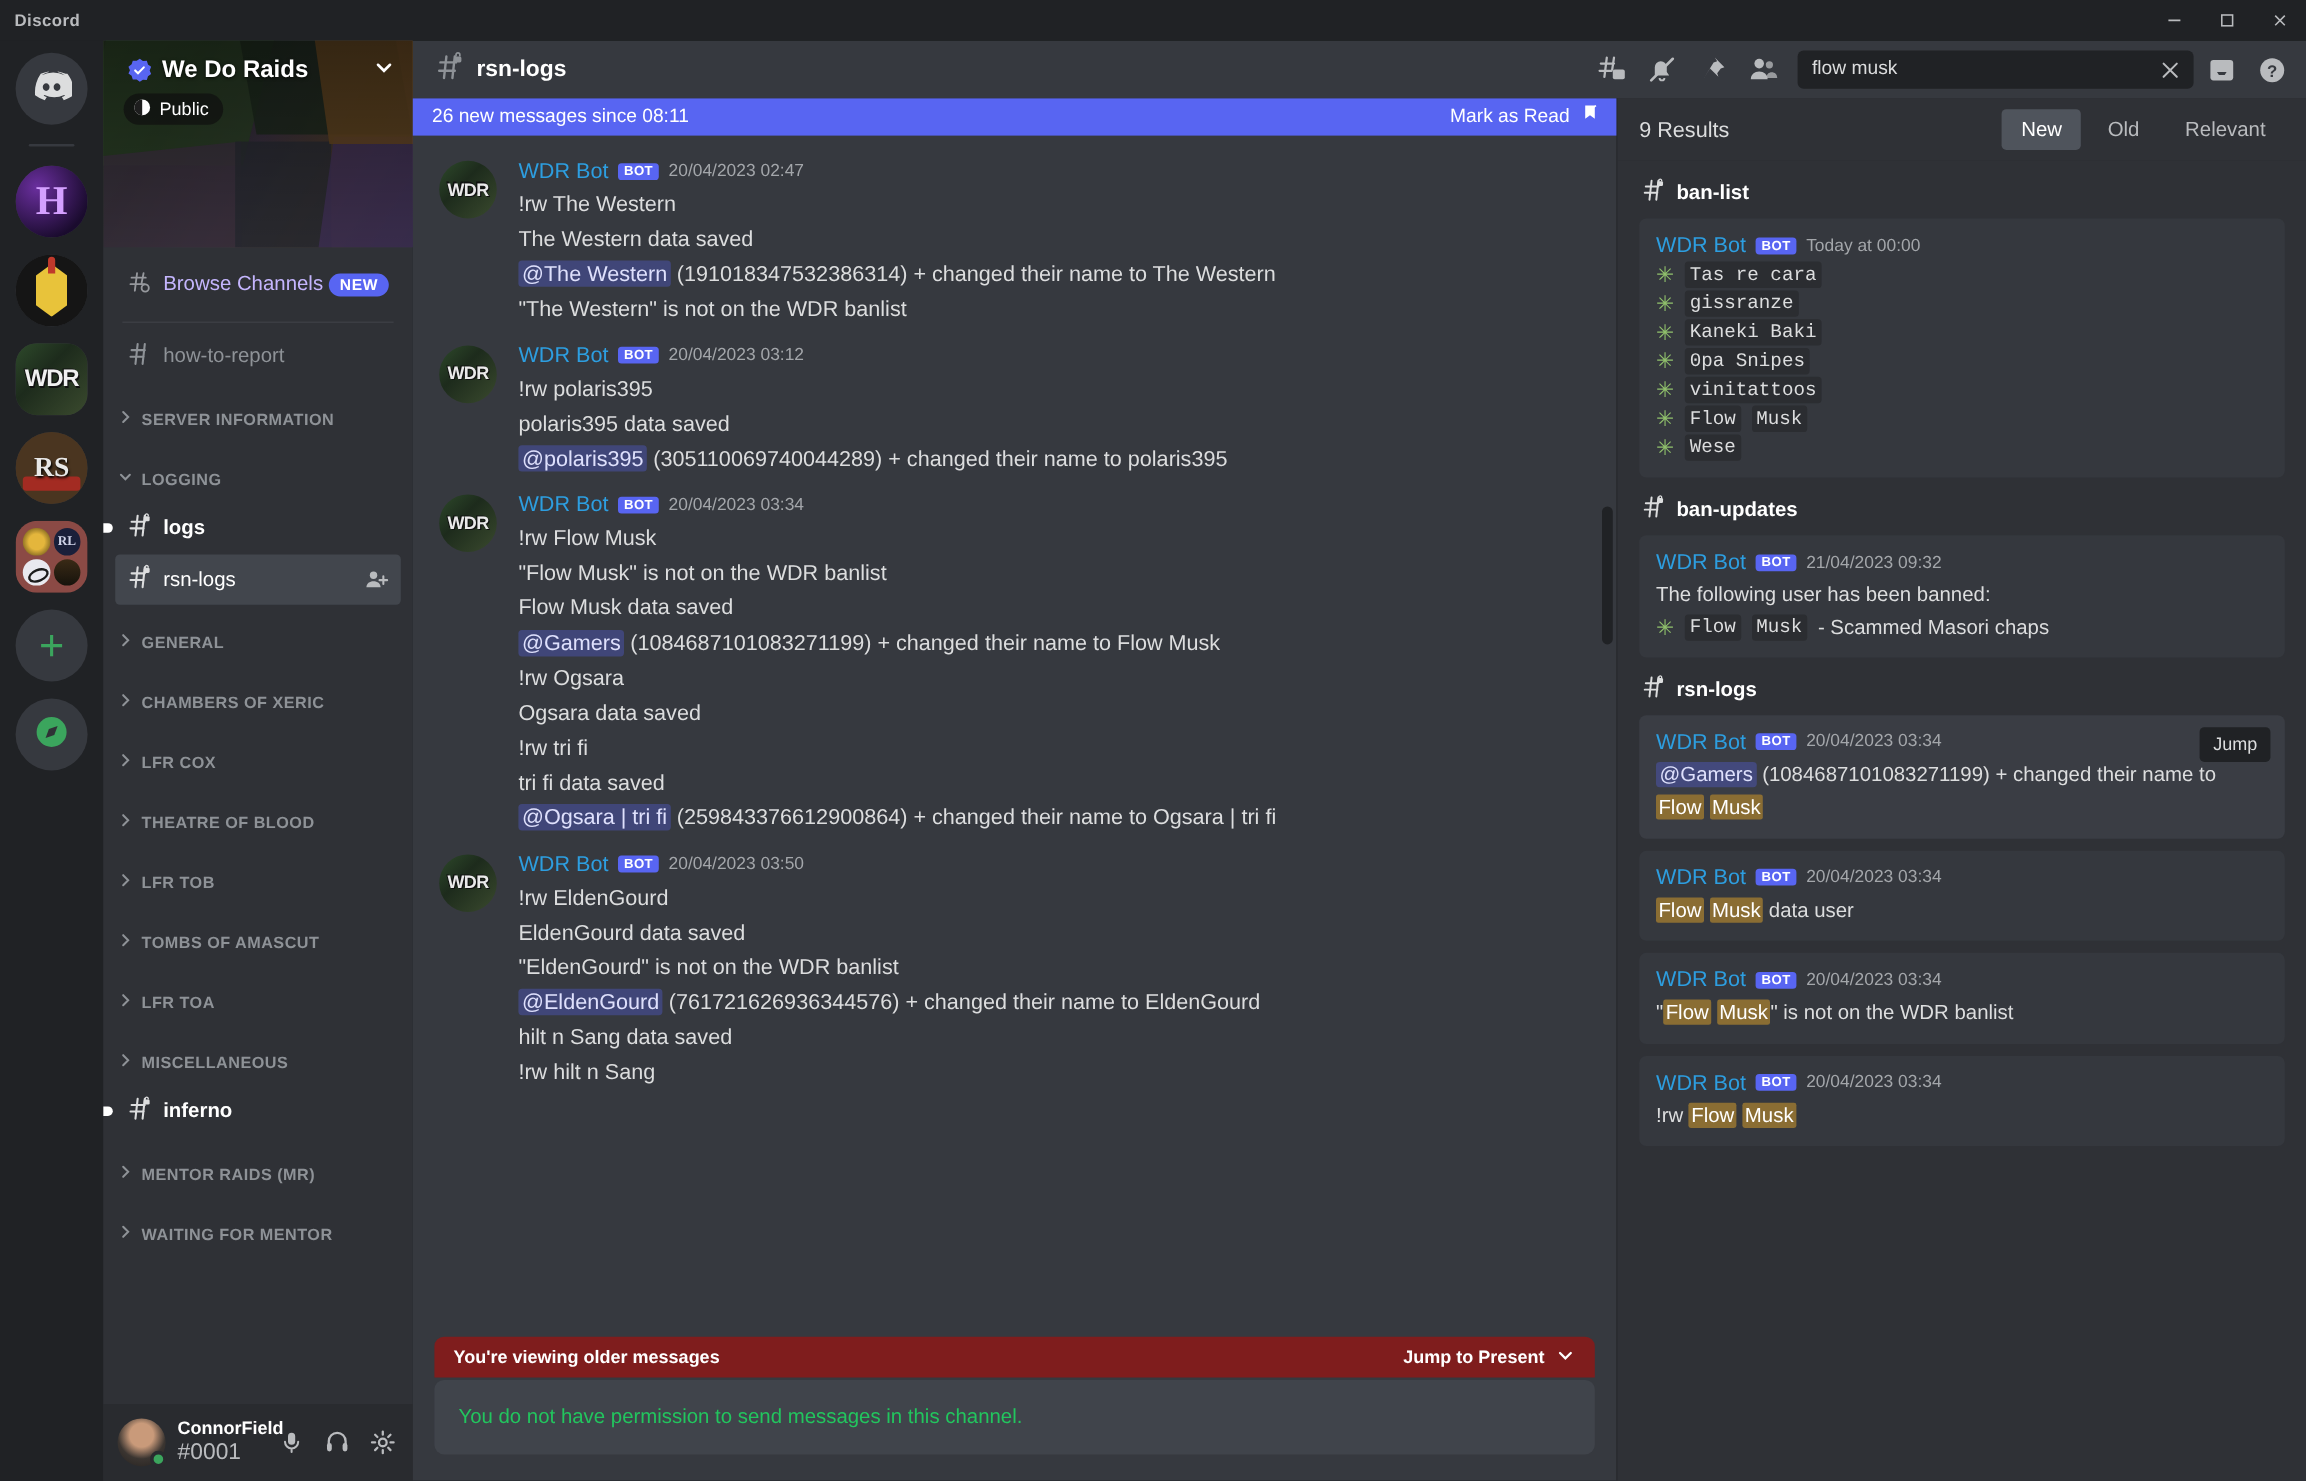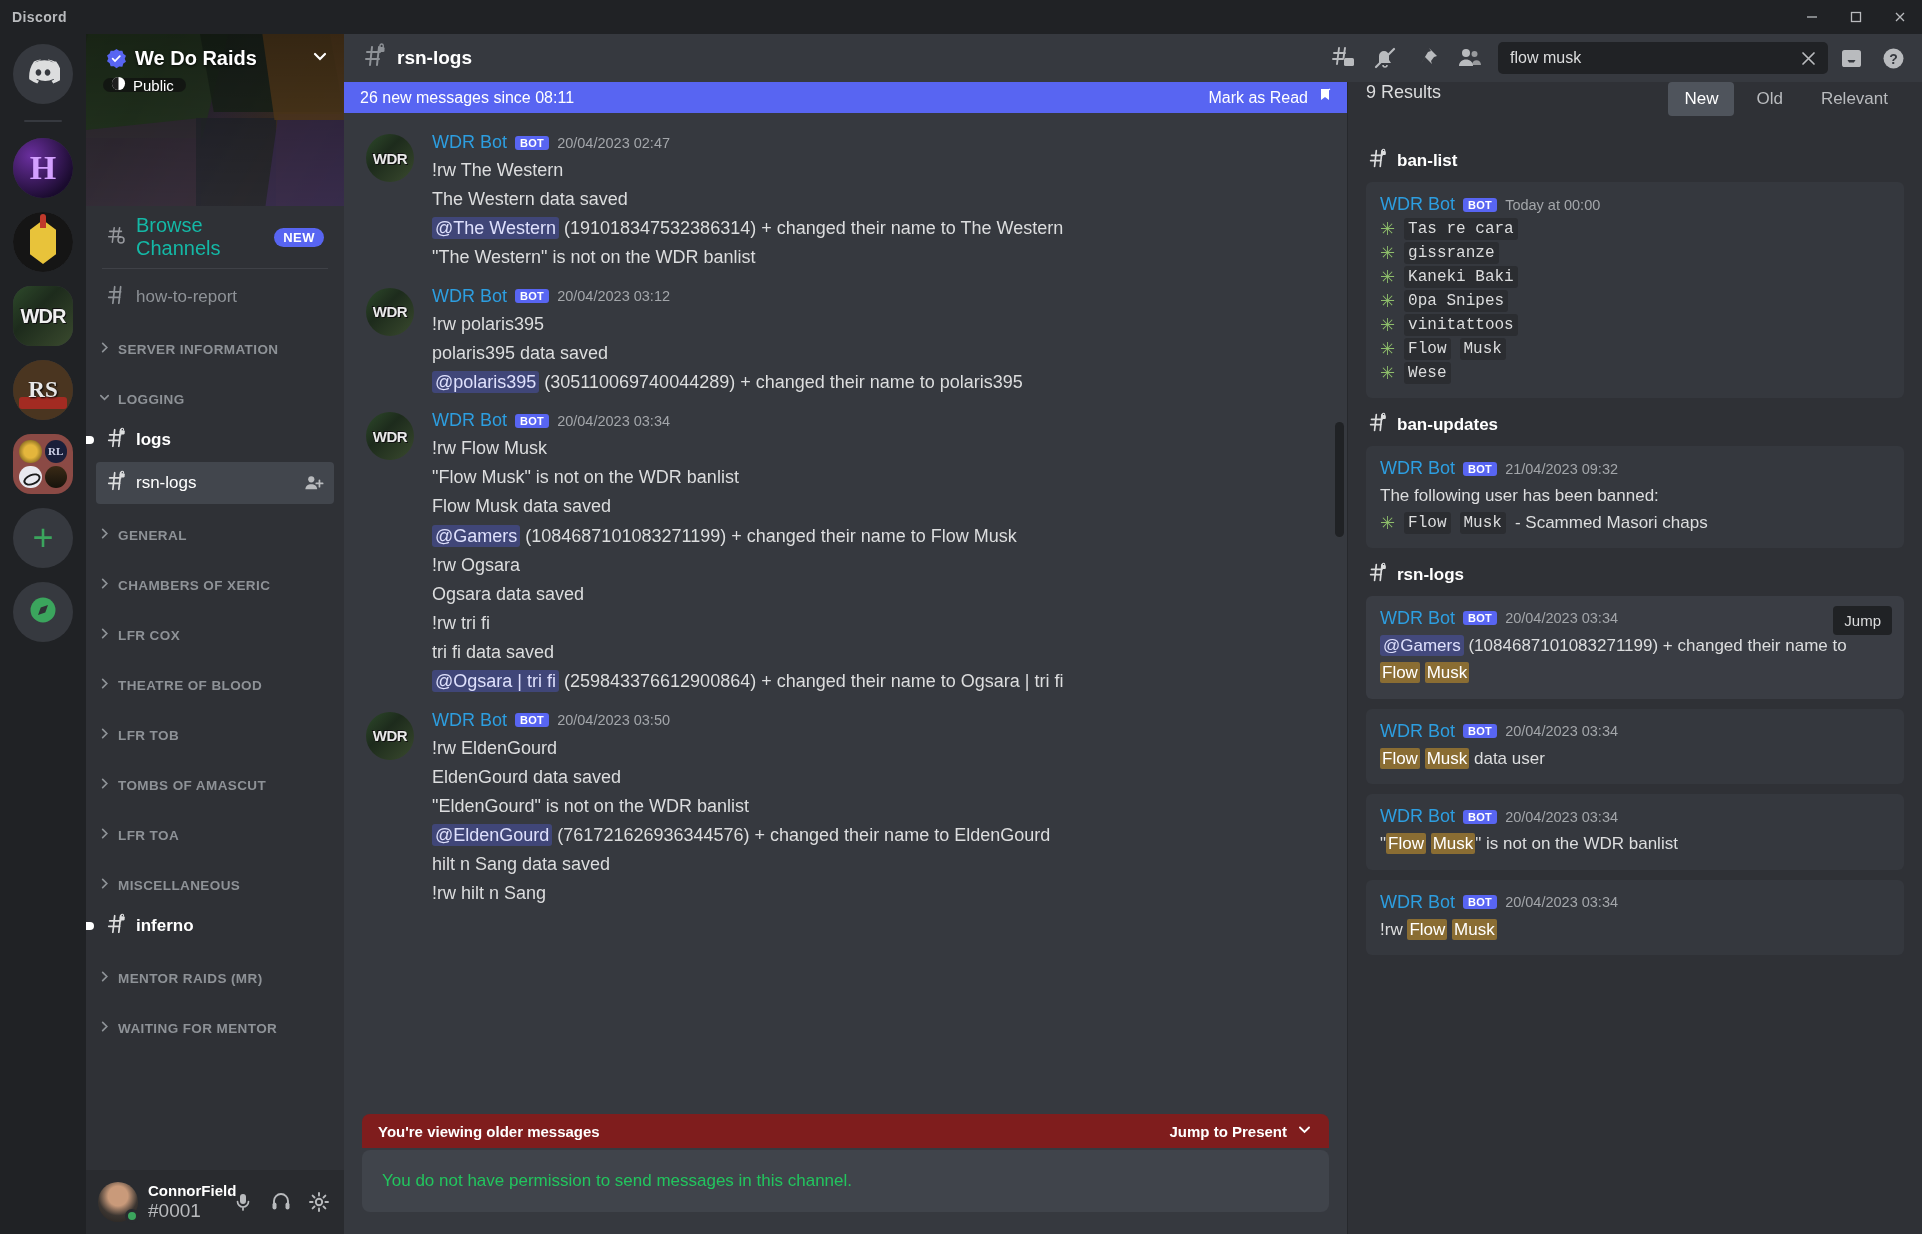--- a/index.html
+++ b/index.html
@@ -76,28 +76,28 @@
   .s3{left:0;top:90px;width:115px;height:95px;background:#3e3442;transform:skewY(-6deg);}
   .s4{left:110px;top:84px;width:80px;height:100px;background:#2a2d35;}
   .s5{left:185px;top:80px;width:95px;height:105px;background:#43325a;transform:skewX(-8deg);}
   .s6{left:182px;top:-6px;width:90px;height:92px;background:#6b4a22;transform:skewX(8deg);}
   .banner-scrim { position:absolute; inset:0; background:linear-gradient(180deg,rgba(0,0,0,.45),rgba(0,0,0,.12)); }
   .srv-row { position:absolute; left:20px; top:12px; right:14px; display:flex; align-items:center; }
   .srv-name { color:#fff; font-size:20px; font-weight:bold; text-shadow:0 1px 3px rgba(0,0,0,.8);
               white-space:nowrap; }
   .verified { width:21px; height:21px; margin-right:8px; flex:0 0 21px; }
   .srv-chev { margin-left:auto; color:#fff; }
-  .pubpill { position:absolute; left:17px; top:44px; height:14px; padding:0 12px 0 8px;
+  .pubpill { position:absolute; left:17px; top:44px; height:26px; padding:0 12px 0 8px;
              background:rgba(15,15,15,.72); border-radius:13px; display:flex; align-items:center;
              gap:7px; }
   .pubpill span { color:#fff; font-size:15px; }
 
   .browse { display:flex; align-items:center; height:46px; margin:8px 10px 0 10px;
             padding:0 10px; border-radius:4px; color:#96989d; }
-  .browse .btxt { font-size:20px; margin-left:10px; color:#14b8a6; }
+  .browse .btxt { font-size:17px; margin-left:10px; color:#c4b5fd; }
   .newbadge { margin-left:auto; background:#5865f2; color:#fff; font-size:13px; font-weight:bold;
               border-radius:10px; padding:2px 9px; letter-spacing:.5px; }
   .divider { height:1px; background:#3f4147; margin:8px 16px 6px 16px; }
 
   .chanscroll { flex:1; overflow:hidden; padding-bottom:4px; }
   .chan { display:flex; align-items:center; height:42px; margin:1px 10px; padding:0 10px;
           border-radius:4px; color:#8e9297; position:relative; }
   .chan.active { background:#42464d; }
   .chan .cname { font-size:17px; margin-left:8px; }
   .chan.unread .cname, .chan.active .cname { color:#fff; font-weight:bold; }
@@ -176,21 +176,21 @@
            border-radius:8px 8px 0 0; display:flex; align-items:center; padding:0 16px;
            color:#fff; font-size:15px; font-weight:bold; }
   .older .jump { margin-left:auto; display:flex; align-items:center; gap:9px; }
   .composer { position:absolute; left:18px; right:18px; bottom:22px; height:62px; background:#40444b;
               border-radius:8px; display:flex; align-items:center; padding:0 20px; }
   .composer .ph { color:#22c55e; font-size:17px; }
 
   
   .results { width:575px; flex:0 0 575px; background:#2f3136; display:flex; flex-direction:column;
              border-left:1px solid #26282c; }
-  .res-head { height:52px; flex:0 0 52px; display:flex; align-items:flex-start; padding:0 18px;
+  .res-head { height:52px; flex:0 0 52px; display:flex; align-items:center; padding:0 18px;
               background:#2f3136; }
   .res-count { color:#dcddde; font-size:18px; }
   .res-tabs { margin-left:auto; display:flex; gap:6px; }
   .res-tab { padding:7px 16px; border-radius:4px; color:#b9bbbe; font-size:17px; }
   .res-tab.sel { background:#4f545c; color:#fff; }
   .res-body { flex:1; background:#2f3136; overflow:hidden; padding:0 18px 10px 18px; }
   .res-group { margin-top:14px; }
   .res-chan { display:flex; align-items:center; gap:8px; color:#fff; font-size:17px;
               font-weight:bold; margin:0 0 8px 2px; }
   .res-card { background:#35383e; border-radius:6px; padding:12px 14px; margin-bottom:10px;

